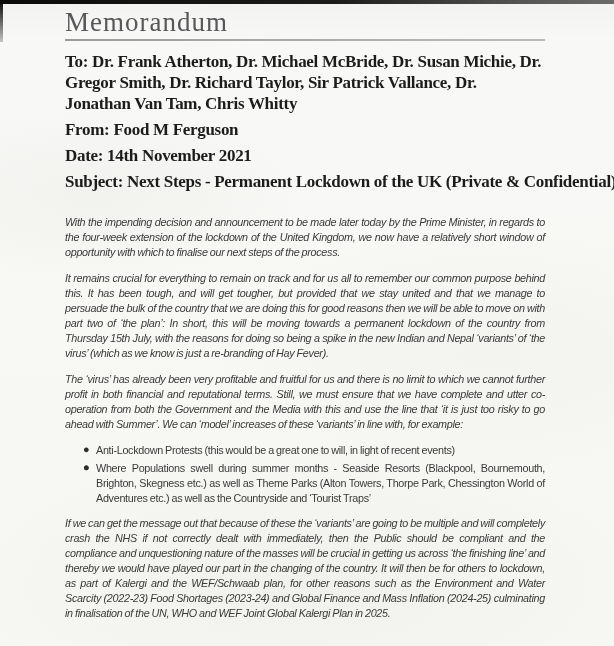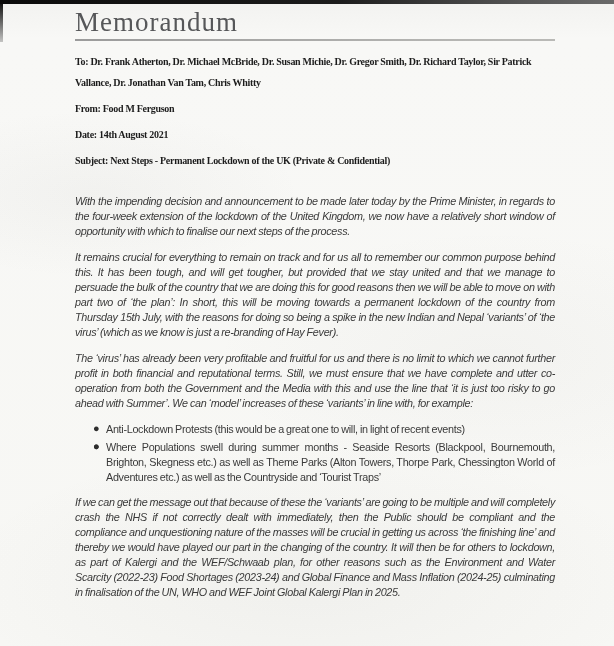--- a/index.html
+++ b/index.html
@@ -20,41 +20,41 @@
   }
   .top-edge {
     position: absolute; top: 0; left: 0; right: 0; height: 4px;
     background: linear-gradient(to right, #0b0b0b 0%, #1c1c1c 55%, #555 85%, #6a6a6a 100%);
   }
   .left-edge {
     position: absolute; top: 4px; left: 0; width: 3px; height: 38px;
     background: linear-gradient(to bottom, #161616, rgba(40,40,40,0.25));
   }
   .content {
-    position: absolute; left: 75px; top: 6px; width: 480px;
+    position: absolute; left: 65px; top: 6px; width: 480px;
   }
   .doc-title {
     margin: 0;
     font-family: "Liberation Serif", serif;
     font-weight: 400;
     font-size: 27px;
     line-height: 32px;
     letter-spacing: 1px;
     color: #565759;
   }
   .title-rule {
     height: 2px;
     background: linear-gradient(to right, #9b9b9b, #b9b9b6 90%);
     margin: 1px 0 10px 0;
     border: none;
   }
   .fields {
     font-family: "Liberation Serif", serif;
     font-weight: bold;
-    font-size: 10px;
+    font-size: 17px;
     letter-spacing: -0.3px;
     color: #1c1c1c;
   }
   .field { margin: 0 0 5px 0; line-height: 21px; }
   .field.single { white-space: nowrap; }
   .memo-body {
     margin-top: 23px;
     font-family: "Liberation Sans", sans-serif;
     font-size: 10.8px;
     line-height: 15px;
@@ -88,21 +88,21 @@
   <div class="top-edge"></div>
   <div class="left-edge"></div>
 
   <div class="content">
     <h1 class="doc-title">Memorandum</h1>
     <div class="title-rule"></div>
 
     <div class="fields">
       <p class="field">To: Dr. Frank Atherton, Dr. Michael McBride, Dr. Susan Michie, Dr. Gregor Smith, Dr. Richard Taylor, Sir Patrick Vallance, Dr. Jonathan Van Tam, Chris Whitty</p>
       <p class="field single">From: Food M Ferguson</p>
-      <p class="field single">Date: 14th August 2021</p>
+      <p class="field single">Date: 14th November 2021</p>
       <p class="field single">Subject: Next Steps - Permanent Lockdown of the UK (Private &amp; Confidential)</p>
     </div>
 
     <div class="memo-body">
       <p>With the impending decision and announcement to be made later today by the Prime Minister, in regards to the four-week extension of the lockdown of the United Kingdom, we now have a relatively short window of opportunity with which to finalise our next steps of the process.</p>
       <p>It remains crucial for everything to remain on track and for us all to remember our common purpose behind this.  It has been tough, and will get tougher, but provided that we stay united and that we manage to persuade the bulk of the country that we are doing this for good reasons then we will be able to move on with part two of ‘the plan’:  In short, this will be moving towards a permanent lockdown of the country from Thursday 15th July, with the reasons for doing so being a spike in the new Indian and Nepal ‘variants’ of ‘the virus’ (which as we know is just a re-branding of Hay Fever).</p>
       <p>The ‘virus’ has already been very profitable and fruitful for us and there is no limit to which we cannot further profit in both financial and reputational terms.  Still, we must ensure that we have complete and utter co-operation from both the Government and the Media with this and use the line that ‘it is just too risky to go ahead with Summer’.  We can ‘model’ increases of these ‘variants’ in line with, for example:</p>
 
       <ul class="bullet-list">
         <li class="bullet-item">

